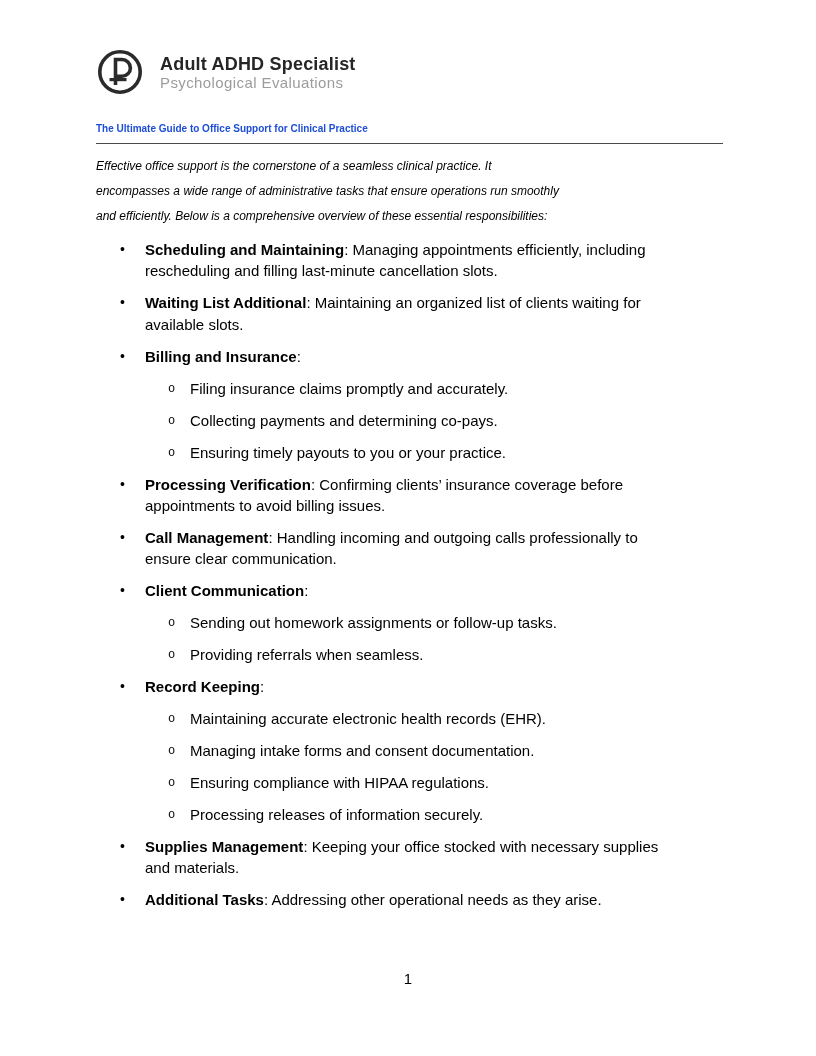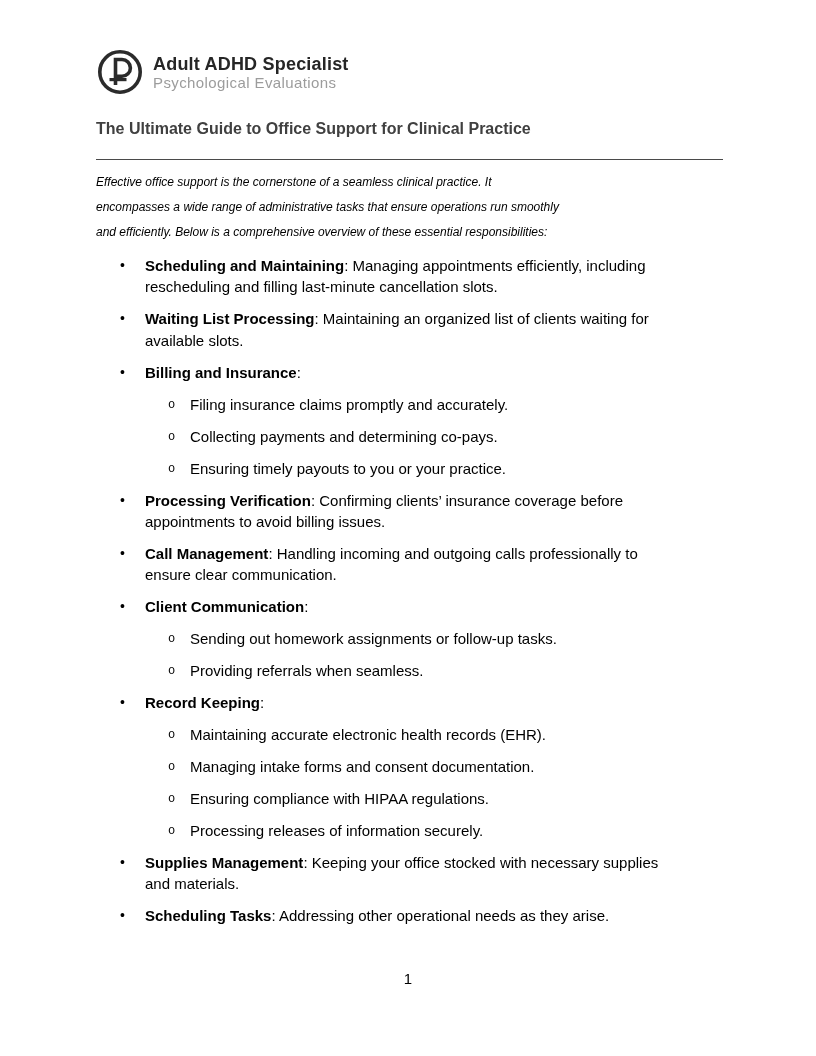--- a/index.html
+++ b/index.html
@@ -19,21 +19,21 @@
     width: 816px;
     height: 1056px;
     box-sizing: border-box;
     padding: 48px 93px 0 96px;
     background: #ffffff;
   }
   
   .logo-row {
     display: flex;
     align-items: center;
-    gap: 9px;
+    gap: 16px;
     height: 48px;
   }
   .logo-mark { width: 48px; height: 48px; flex: 0 0 auto; }
   .logo-text { display: flex; flex-direction: column; justify-content: center; }
   .logo-title {
     font-size: 18px;
     font-weight: 800;
     color: #262626;
     letter-spacing: 0.2px;
     line-height: 20px;
@@ -41,25 +41,25 @@
   .logo-subtitle {
     font-size: 15px;
     color: #9c9c9c;
     letter-spacing: 0.4px;
     line-height: 15px;
     margin-top: 1px;
   }
   
   .doc-title {
     margin: 23px 0 0 0;
-    font-size: 16px;
+    font-size: 10px;
     font-weight: bold;
     line-height: 20px;
-    color: #404040;
-    padding-bottom: 20px;
+    color: #1d4ed8;
+    padding-bottom: 4px;
     border-bottom: 1px solid #4a4a4a;
   }
   .intro {
     margin: 10px 0 0 0;
     font-style: italic;
     font-size: 12px;
     line-height: 25px;
     white-space: pre-line;
   }
   .section-heading {
@@ -143,21 +143,21 @@
 
 
   <ul class="bullet-list">
       <li class="bullet-item">
         <span class="marker">•</span>
         <div class="item-text"><b class="label">Scheduling and Maintaining</b>: Managing appointments efficiently, including
 rescheduling and filling last-minute cancellation slots.</div>
       </li>
       <li class="bullet-item">
         <span class="marker">•</span>
-        <div class="item-text"><b class="label">Waiting List Processing</b>: Maintaining an organized list of clients waiting for
+        <div class="item-text"><b class="label">Waiting List Additional</b>: Maintaining an organized list of clients waiting for
 available slots.</div>
       </li>
       <li class="bullet-item">
         <span class="marker">•</span>
         <div class="item-text"><b class="label">Billing and Insurance</b>:<ul class="sub-list"><li class="sub-item"><span class="marker">o</span><div class="item-text">Filing insurance claims promptly and accurately.</div></li><li class="sub-item"><span class="marker">o</span><div class="item-text">Collecting payments and determining co-pays.</div></li><li class="sub-item"><span class="marker">o</span><div class="item-text">Ensuring timely payouts to you or your practice.</div></li></ul></div>
       </li>
       <li class="bullet-item">
         <span class="marker">•</span>
         <div class="item-text"><b class="label">Processing Verification</b>: Confirming clients’ insurance coverage before
 appointments to avoid billing issues.</div>
@@ -175,21 +175,21 @@
         <span class="marker">•</span>
         <div class="item-text"><b class="label">Record Keeping</b>:<ul class="sub-list"><li class="sub-item"><span class="marker">o</span><div class="item-text">Maintaining accurate electronic health records (EHR).</div></li><li class="sub-item"><span class="marker">o</span><div class="item-text">Managing intake forms and consent documentation.</div></li><li class="sub-item"><span class="marker">o</span><div class="item-text">Ensuring compliance with HIPAA regulations.</div></li><li class="sub-item"><span class="marker">o</span><div class="item-text">Processing releases of information securely.</div></li></ul></div>
       </li>
       <li class="bullet-item">
         <span class="marker">•</span>
         <div class="item-text"><b class="label">Supplies Management</b>: Keeping your office stocked with necessary supplies
 and materials.</div>
       </li>
       <li class="bullet-item">
         <span class="marker">•</span>
-        <div class="item-text"><b class="label">Scheduling Tasks</b>: Addressing other operational needs as they arise.</div>
+        <div class="item-text"><b class="label">Additional Tasks</b>: Addressing other operational needs as they arise.</div>
       </li>
     </ul>
 
   <footer class="footer">
     <span>1</span>
   </footer>
 
 </div>
 
 </body></html>

